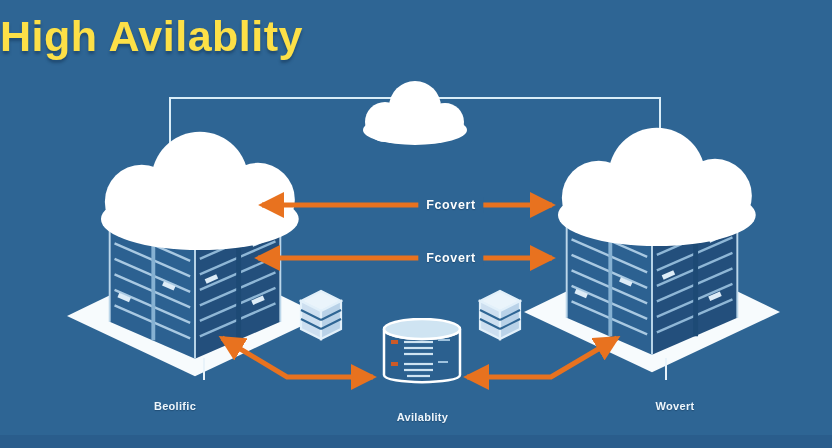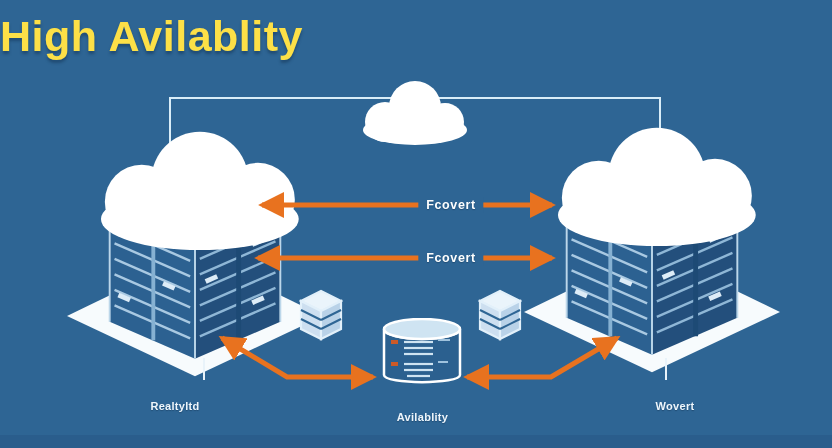--- a/index.html
+++ b/index.html
@@ -187,21 +187,21 @@
     <g stroke="#e9f3fa" stroke-width="2">
       <line x1="204" y1="358" x2="204" y2="380"></line>
       <line x1="666" y1="358" x2="666" y2="380"></line>
     </g>
   </svg>
 
   <span class="abs arrow-label" style="left:415px;top:205px">Fcovert</span>
   <span class="abs arrow-label" style="left:415px;top:258px">Fcovert</span>
 
   <div class="abs diagram-label" style="left:110px;top:381px;width:130px">
-    <div>Realtyltd</div>
+    <div>Beolific</div>
     <div>Delt Cater</div>
   </div>
   <div class="abs diagram-label" style="left:610px;top:381px;width:130px">
     <div>Wovert</div>
     <div>Dale Easy</div>
   </div>
   <div class="abs diagram-label" style="left:355px;top:392px;width:135px">
     <div>Avilablity</div>
     <div>Disic Beolific</div>
   </div>

